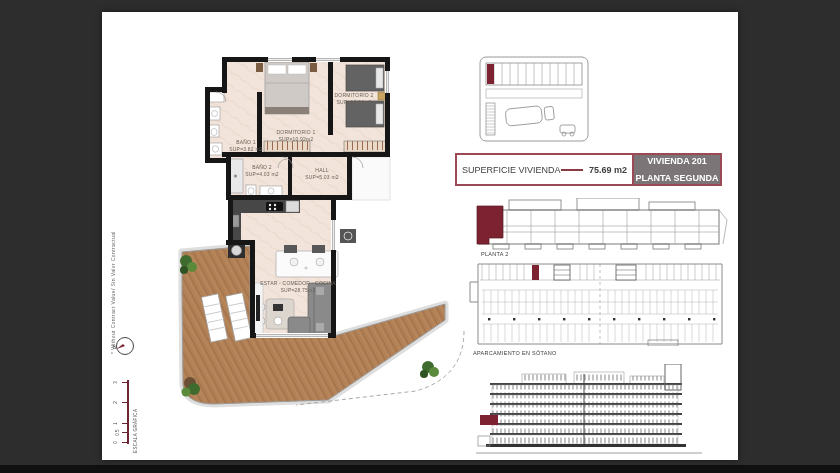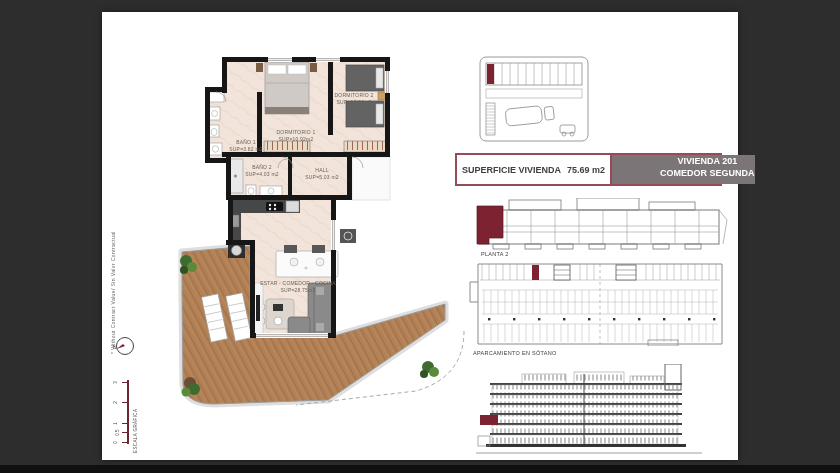--- a/index.html
+++ b/index.html
@@ -9,24 +9,24 @@
   .sheet{position:absolute;left:102px;top:12px;width:636px;height:448px;background:#ffffff;box-shadow:0 0 6px rgba(0,0,0,.5);}
   .abs{position:absolute;}
   
   .rlabel{position:absolute;transform:translate(-50%,-50%);font-size:5px;line-height:1.35;color:#6b6257;text-align:center;letter-spacing:.2px;white-space:nowrap;}
   .rlabel .rname{display:block;}
   .rlabel .rarea{display:block;}
   
   .info-table{position:absolute;left:353px;top:141px;width:267px;height:33px;display:flex;border:2px solid #9b4a55;box-sizing:border-box;background:#fff;}
   .it-left{width:175px;display:flex;flex-direction:column;justify-content:center;padding:0 5px;box-sizing:border-box;}
   .it-row{display:flex;align-items:center;height:13px;}
-  .it-label{font-size:9px;font-weight:bold;color:#3f3f3f;white-space:nowrap;}
+  .it-label{font-size:9px;font-weight:normal;color:#3f3f3f;white-space:nowrap;}
   .it-dash{flex:1;height:2px;background:#8a3a44;margin:0 6px 0 8px;max-width:46px;margin-left:auto;}
   .it-value{font-size:9px;font-weight:bold;color:#3f3f3f;white-space:nowrap;text-align:center;}
-  .it-right{flex:1;background:#7b7577;border-left:2px solid #9b4a55;display:flex;flex-direction:column;justify-content:flex-start;align-items:center;padding-left:48px;}
+  .it-right{flex:1;background:#7b7577;border-left:2px solid #9b4a55;display:flex;flex-direction:column;justify-content:space-between;align-items:center;}
   .it-unit{font-size:9px;font-weight:bold;color:#ffffff;line-height:1.35;white-space:nowrap;}
   
   .dcaption{position:absolute;font-size:5.5px;color:#3a3a3a;letter-spacing:.3px;white-space:nowrap;}
   
   .disclaimer{position:absolute;left:8px;top:192px;height:150px;writing-mode:vertical-rl;transform:rotate(180deg);font-size:5px;color:#6a6a6a;letter-spacing:.4px;white-space:nowrap;}
   .scale-title{position:absolute;left:31px;top:383px;height:58px;writing-mode:vertical-rl;transform:rotate(180deg);font-size:4.5px;color:#555;letter-spacing:.4px;white-space:nowrap;}
   .scale-line{position:absolute;left:25px;top:368px;width:1.5px;height:64px;background:#6b2430;}
   .scale-tick{position:absolute;left:20px;width:6px;height:1.2px;background:#6b2430;}
   .tick-label{position:absolute;left:12px;font-size:4.5px;color:#454545;transform:rotate(-90deg);white-space:nowrap;}
 </style>
@@ -305,21 +305,21 @@
     <div class="info-table">
       <div class="it-left">
         <div class="it-row">
           <span class="it-label">SUPERFICIE VIVIENDA</span>
           <span class="it-dash"></span>
           <span class="it-value">75.69 m2</span>
         </div>
       </div>
       <div class="it-right">
         <span class="it-unit">VIVIENDA 201</span>
-        <span class="it-unit">COMEDOR SEGUNDA</span>
+        <span class="it-unit">PLANTA SEGUNDA</span>
       </div>
     </div>
 
     <svg class="abs" style="left:371px;top:186px;" width="256" height="54" viewBox="0 0 256 54">
       <rect x="6" y="12" width="240" height="34" fill="none" stroke="#7a7a7a" stroke-width="1"></rect>
       <g fill="none" stroke="#7a7a7a" stroke-width=".8">
         <rect x="36" y="2" width="52" height="10"></rect>
         <rect x="104" y="0" width="62" height="12"></rect>
         <rect x="176" y="4" width="46" height="8"></rect>
         <rect x="20" y="46" width="16" height="5"></rect>

